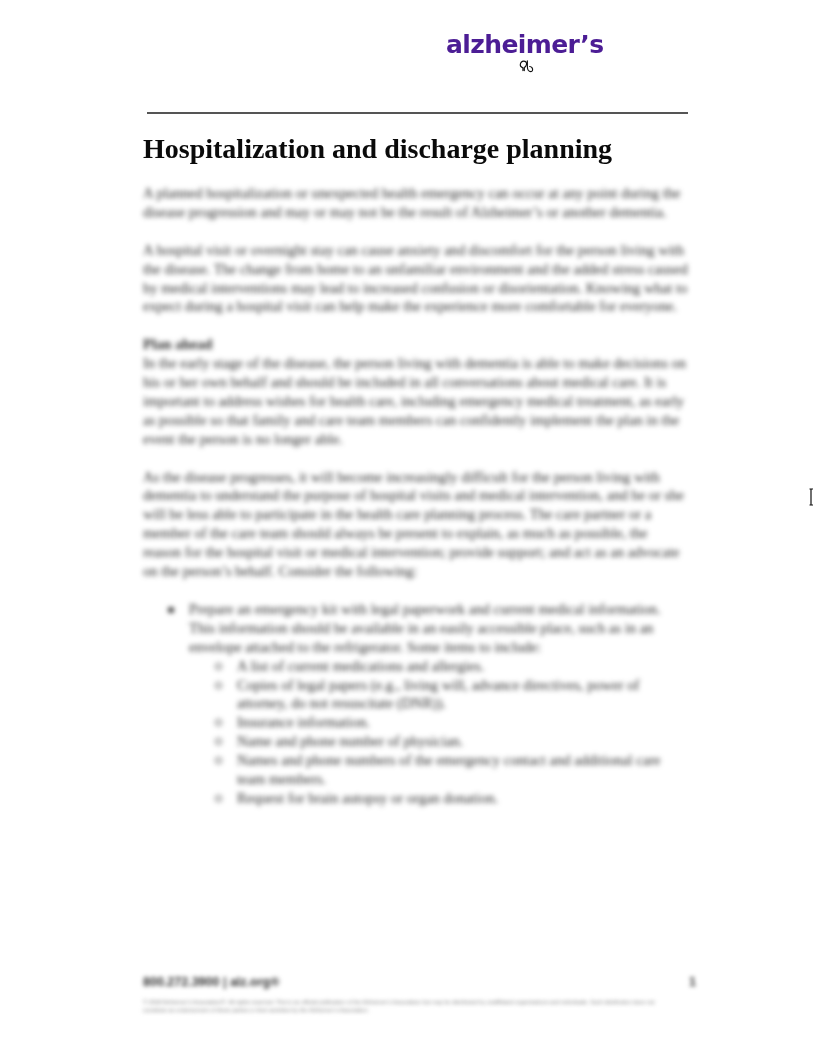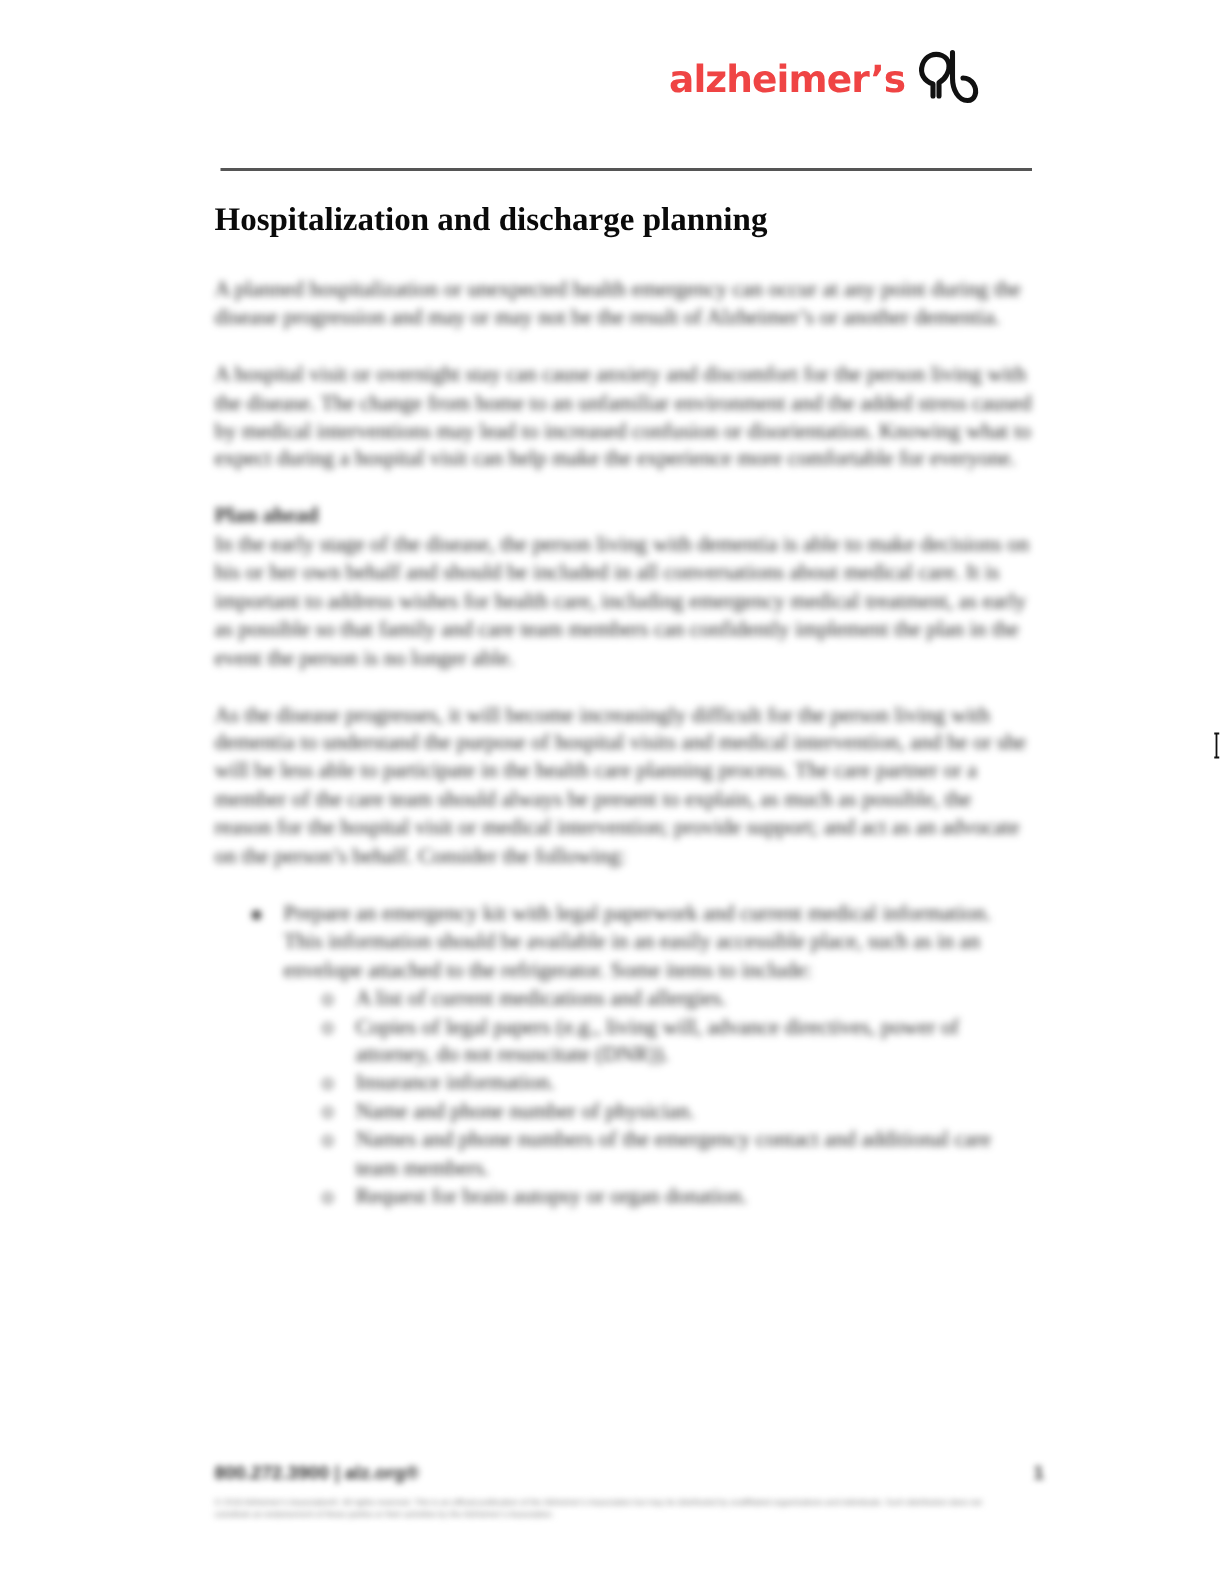--- a/index.html
+++ b/index.html
@@ -20,22 +20,23 @@
       position: absolute;
       top: 30px;
       left: 446px;
       height: 44px;
       display: flex;
       align-items: center;
       font-family: "DejaVu Sans", "Liberation Sans", sans-serif;
       font-weight: bold;
       font-size: 25px;
       letter-spacing: -0.6px;
-      color: #ef4444;
+      color: #4c1d95;
       white-space: nowrap;
+      flex-direction: column;
     }
     .logo .word-left { margin-right: 6px; }
     .logo .mark { width: 44px; height: 44px; margin: 0 4px 0 0; }
     .logo .word-right { margin-left: 2px; }
     
     .rule {
       position: absolute;
       top: 112px;
       left: 147px;
       width: 541px;
@@ -43,21 +44,21 @@
       background: #555555;
     }
     
     .title {
       position: absolute;
       top: 133px;
       left: 143px;
       margin: 0;
       font-family: "Liberation Serif", "DejaVu Serif", serif;
       font-weight: bold;
-      font-size: 22px;
+      font-size: 28px;
       color: #0a0a0a;
     }
     
     .content {
       position: absolute;
       top: 184px;
       left: 143px;
       width: 545px;
       font-size: 14.6px;
       line-height: 18.9px;

